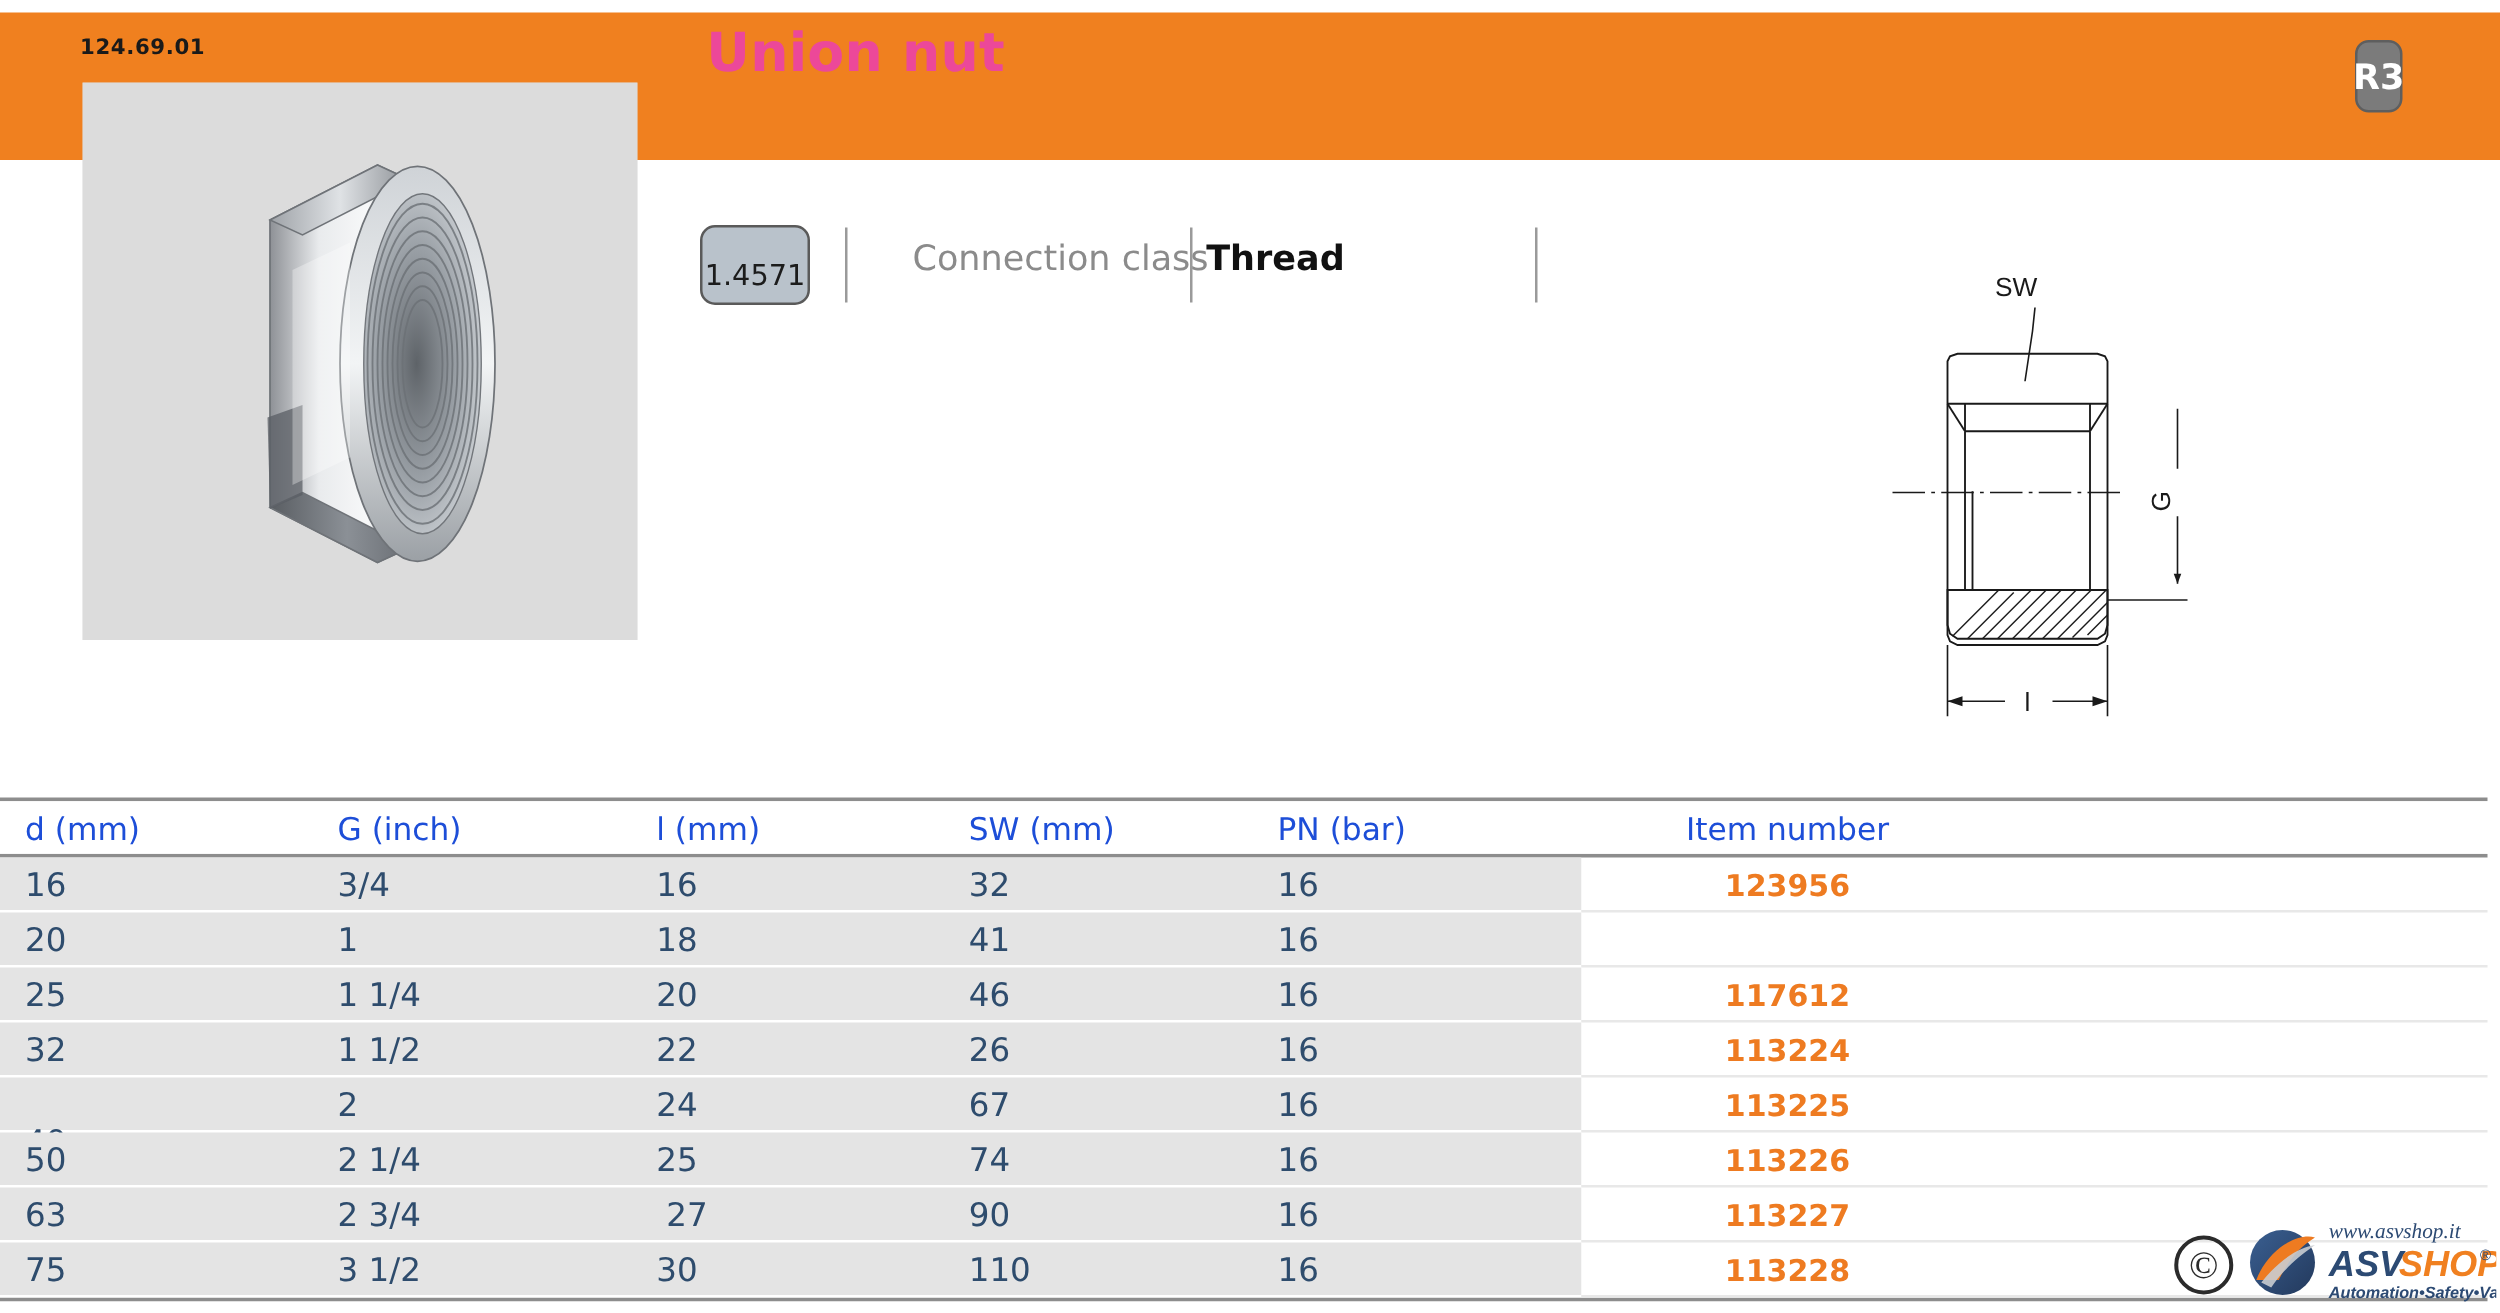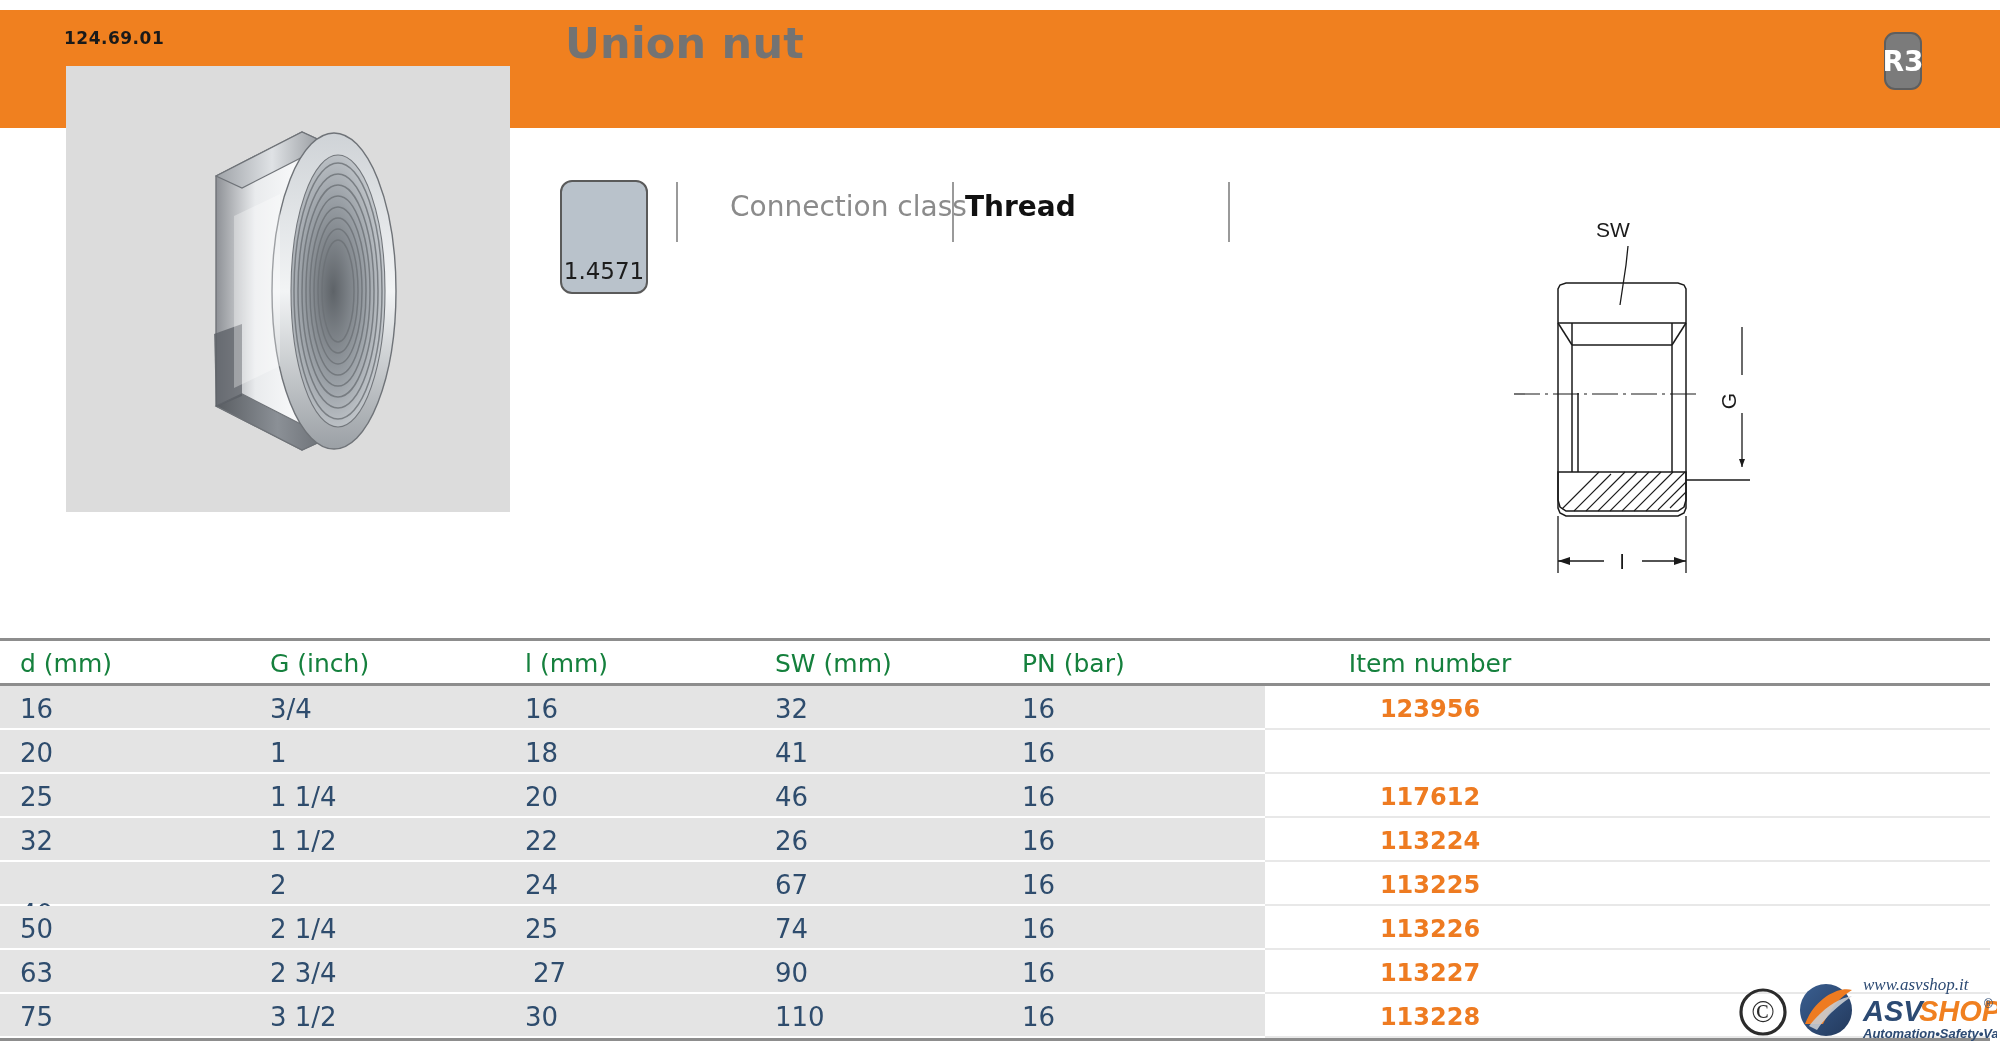--- a/index.html
+++ b/index.html
@@ -16,21 +16,21 @@
     position: absolute; left: 0; top: 10px; width: 2000px; height: 118px;
     background: #F0801F;
   }
   .part-code {
     position: absolute; left: 64px; top: 28px;
     font-size: 17px; font-weight: bold; color: #1a1a1a;
     letter-spacing: 0.5px; font-family: "DejaVu Sans", sans-serif;
   }
   .product-title {
     position: absolute; left: 565px; top: 18px;
-    font-size: 43px; font-weight: bold; color: #737373;
+    font-size: 43px; font-weight: bold; color: #ec4899;
     letter-spacing: 0.2px; font-family: "DejaVu Sans", sans-serif;
   }
   .rating-badge {
     position: absolute; left: 1884px; top: 32px;
     width: 38px; height: 58px; border-radius: 11px;
     background: #7B7B7B; border: 2px solid #5e5e5e;
     color: #ffffff; font-size: 28px; font-weight: bold;
     display: flex; align-items: center; justify-content: center;
     font-family: "DejaVu Sans", sans-serif;
   }
@@ -39,21 +39,21 @@
   .photo-box {
     position: absolute; left: 66px; top: 66px;
     width: 444px; height: 446px;
     background: #DCDCDC; overflow: hidden;
   }
   .photo-box svg { display:block; width:100%; height:100%; }
 
   
   .material-badge {
     position: absolute; left: 560px; top: 180px;
-    width: 88px; height: 114px; border-radius: 12px;
+    width: 88px; height: 64px; border-radius: 12px;
     background: #B9C2CB; border: 2px solid #5a5a5a;
     display: flex; align-items: flex-end; justify-content: center;
     padding-bottom: 8px;
     font-size: 23px; color: #1c1c1c;
     font-family: "DejaVu Sans", sans-serif;
   }
   .vdiv {
     position: absolute; width: 2px; background: #9a9a9a;
   }
   .vdiv-a { left: 676px; top: 182px; height: 60px; }
@@ -79,21 +79,21 @@
 
   
   .table-wrap { position: absolute; left: 0; top: 638px; width: 2000px; }
   .rule-top { width: 1990px; height: 3px; background: #8d8d8d; }
   .rule-bot { width: 1990px; height: 3px; background: #8d8d8d; }
   .thead {
     position: relative; height: 42px; background: #ffffff;
   }
   .th {
     position: absolute; top: 8px;
-    font-size: 25px; color: #15803d;
+    font-size: 25px; color: #1d4ed8;
     font-family: "DejaVu Sans", sans-serif; white-space: nowrap;
   }
   .tbody { position: relative; }
   .trow {
     position: relative; height: 44px;
     border-bottom: 2px solid #ffffff;
   }
   .cell-band {
     position: absolute; left: 0; top: 0; width: 1265px; height: 100%;
     background: #E4E4E4;

